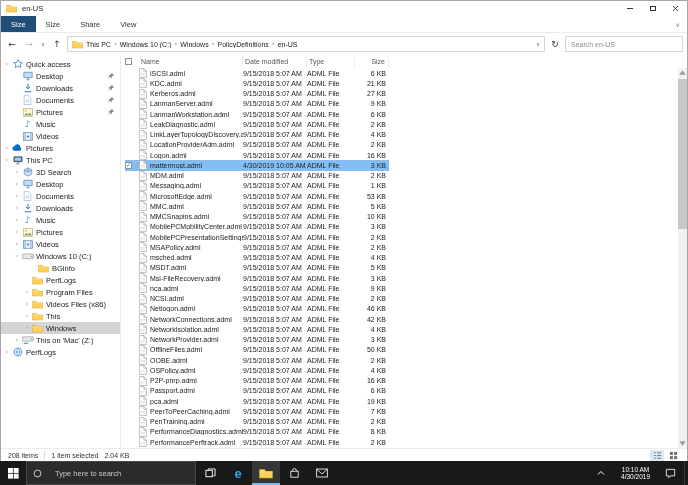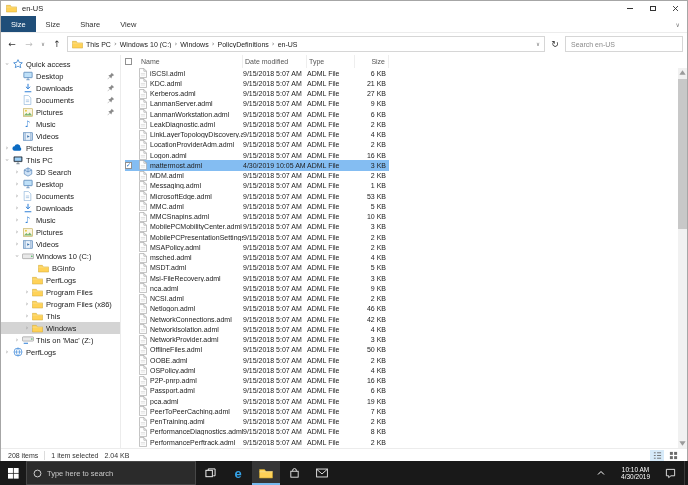--- a/index.html
+++ b/index.html
@@ -74,21 +74,21 @@
   .statusbar { height:13px; flex:none; border-top:1px solid #ececec; display:flex; align-items:center; font-size:7px; color:#333; padding:0 7px; gap:6px; background:#fff; }
   .st-sep { width:1px; height:9px; background:#dcdcdc; }
   .st-right { margin-left:auto; display:flex; gap:2px; }
   .st-btn { width:14px; height:11px; display:flex; align-items:center; justify-content:center; }
   .st-btn.active { background:#d6eaf9; }
 
   
   .taskbar { height:24px; flex:none; background:#191919; display:flex; align-items:stretch; }
   .tb-btn { width:28px; display:flex; align-items:center; justify-content:center; }
   .tb-btn.start { width:26px; }
-  .tb-search { width:170px; display:flex; align-items:center; gap:5px; background:#2b2b2b; border:1px solid #474747; padding:0 6px; }
+  .tb-search { width:170px; display:flex; align-items:center; gap:13px; background:#2b2b2b; border:1px solid #474747; padding:0 6px; }
   .tb-search-ph { font-size:7.5px; color:#c9c9c9; white-space:nowrap; overflow:hidden; }
   .tb-btn.active-app { background:#363636; box-shadow:inset 0 -2px 0 #76b9ed; }
   .tb-spacer { flex:1; }
   .tb-clock { display:flex; flex-direction:column; align-items:center; justify-content:center; color:#fff; font-size:6.5px; line-height:7.5px; padding:0 6px; }
   .tb-edge { width:4px; border-left:1px solid #3a3a3a; }
   .edge-e { font-size:13px; font-weight:bold; color:#35a3e8; line-height:1; font-family:"Liberation Sans",sans-serif; }
 </style>
 </head>
 <body>
 
@@ -381,21 +381,21 @@
             <span class="s-label">Program Files</span>
           </div>
           <div class="side-item" style="padding-left: 22px;">
             <span class="chev">›</span>
             <span class="s-icon">
               <svg width="11" height="9" viewBox="0 0 14 11">
                 <path d="M.5 1.5h5l1.5 2h6.5v6.5H.5z" fill="#ffd257" stroke="#c9a22e" stroke-width=".6"></path>
                 <path d="M.5 3.8h13" stroke="#f4e19a" stroke-width=".8"></path>
               </svg>
             </span>
-            <span class="s-label">Program Files (x86)</span>
+            <span class="s-label">Videos Files (x86)</span>
           </div>
           <div class="side-item" style="padding-left: 22px;">
             <span class="chev">›</span>
             <span class="s-icon">
               <svg width="11" height="9" viewBox="0 0 14 11">
                 <path d="M.5 1.5h5l1.5 2h6.5v6.5H.5z" fill="#ffd257" stroke="#c9a22e" stroke-width=".6"></path>
                 <path d="M.5 3.8h13" stroke="#f4e19a" stroke-width=".8"></path>
               </svg>
             </span>
             <span class="s-label">This</span>

